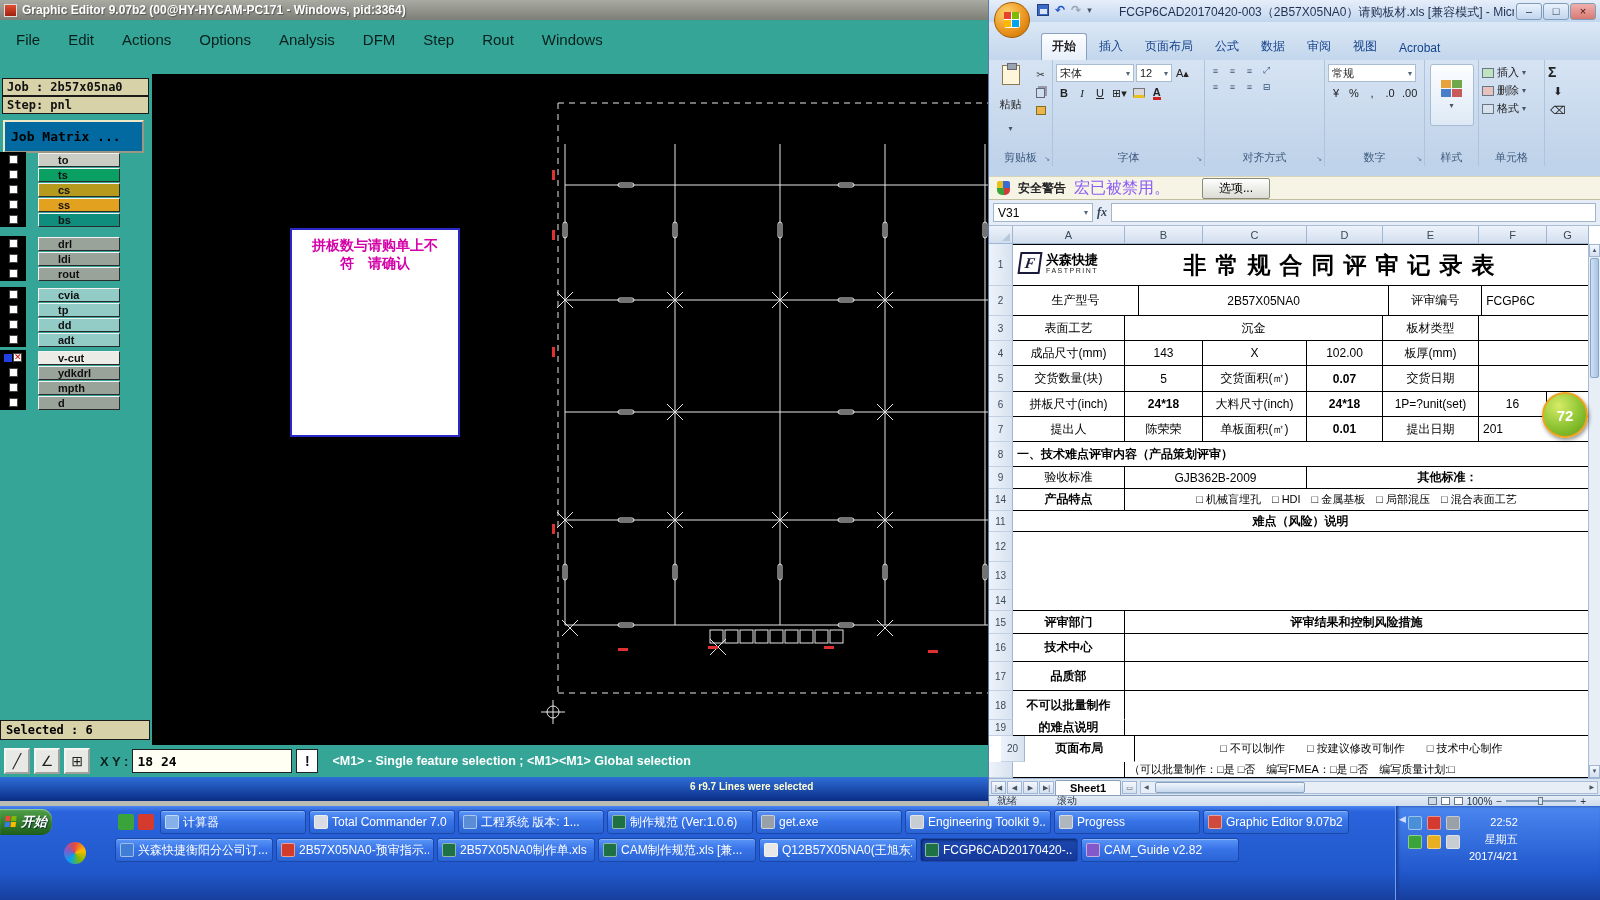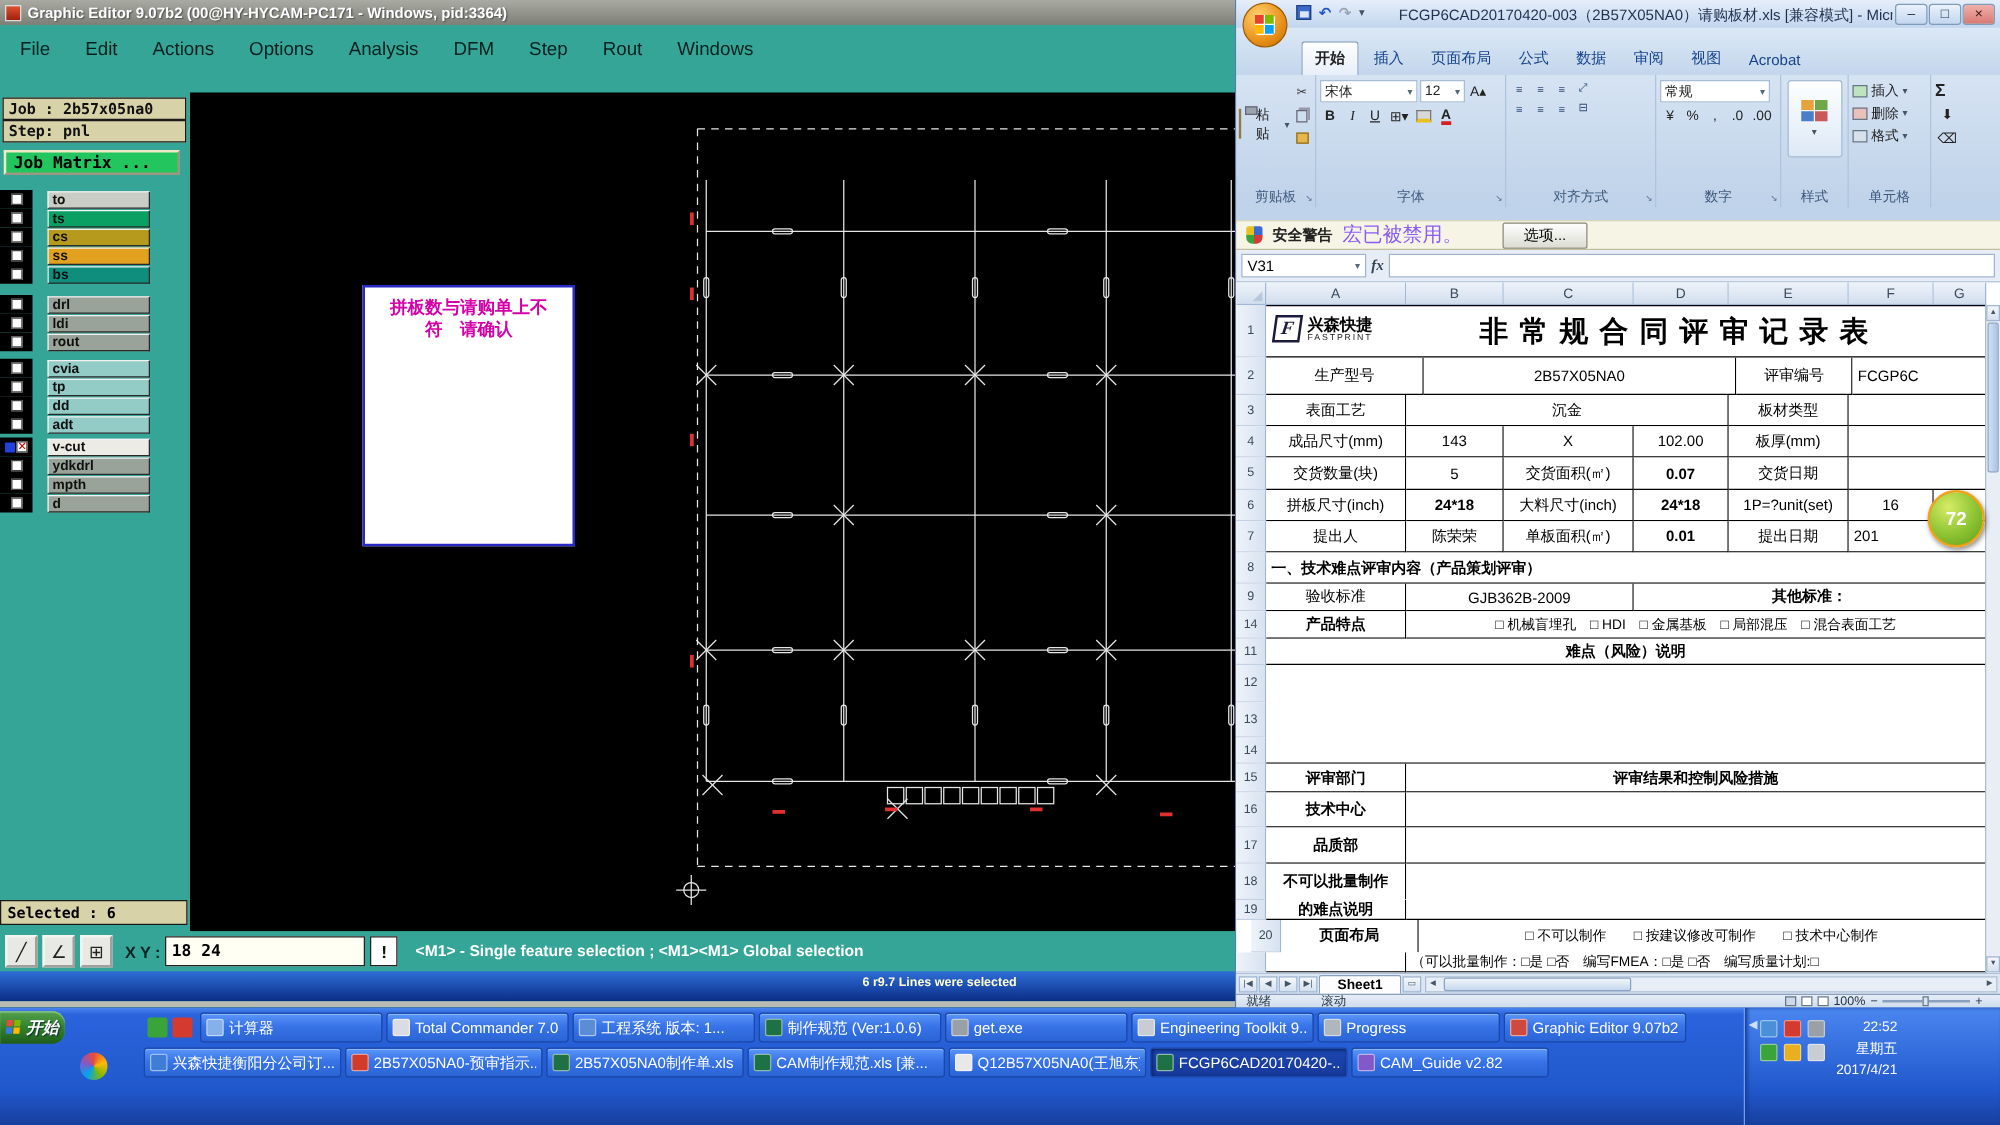--- a/index.html
+++ b/index.html
@@ -10,28 +10,28 @@
   
   #ge{position:absolute;left:0;top:0;width:988px;height:806px;background:#34a597;overflow:hidden}
   .ge-title{height:20px;background:linear-gradient(#a9aba3,#7d7f77);display:flex;align-items:center;gap:5px;padding-left:4px}
   .ge-appicon{width:13px;height:13px;background:linear-gradient(#e05030,#a02010);border:1px solid #ddd;flex:none}
   .ge-title-text{color:#fff;font-size:12px;font-weight:bold;white-space:nowrap;text-shadow:1px 1px 1px #555}
   .ge-menubar{height:38px;display:flex;align-items:center;padding-left:16px;gap:28px;font-size:15px;color:#07201d}
   .menu-item{cursor:default}
   .ge-body{position:absolute;top:58px;left:0;width:988px;height:687px;display:flex}
   .ge-sidebar{position:relative;width:152px;flex:none;height:100%}
   .ge-box{position:absolute;left:2px;width:147px;height:18px;background:#d8d2a8;border:1px solid #1a1a1a;font-family:"DejaVu Sans Mono","Liberation Mono",monospace;font-size:12px;font-weight:bold;color:#111;display:flex;align-items:center;padding-left:4px;white-space:nowrap}
-  .ge-matrix{position:absolute;left:3px;top:62px;width:141px;height:20px;background:#22c55e;border:2px outset #efe9c8;font-family:"DejaVu Sans Mono","Liberation Mono",monospace;font-size:13px;font-weight:bold;display:flex;align-items:center;padding-left:6px}
+  .ge-matrix{position:absolute;left:3px;top:62px;width:141px;height:33px;background:#0369a1;border:2px outset #efe9c8;font-family:"DejaVu Sans Mono","Liberation Mono",monospace;font-size:13px;font-weight:bold;display:flex;align-items:center;padding-left:6px}
   #layer-list{position:absolute;left:0;top:94px;width:152px}
   .layer-row{display:flex;align-items:center;height:15px}
   .chk-strip{width:26px;height:15px;background:#000;display:flex;align-items:center;justify-content:center;gap:1px;flex:none}
   .chk{width:9px;height:9px;background:#fff;border:1px solid #444;font-size:9px;line-height:7px;color:#d00000;font-weight:bold;text-align:center}
   .chk.on{color:#d00000}
   .work-ind{width:8px;height:8px;background:#2040e0;flex:none}
-  .layer-name{margin-left:12px;width:82px;height:14px;border-top:1px solid #f2f2f2;border-left:1px solid #f2f2f2;border-right:1px solid #2a2a2a;border-bottom:1px solid #2a2a2a;font-size:11px;font-weight:bold;color:#101010;padding-left:3px;line-height:12px}
+  .layer-name{margin-left:12px;width:82px;height:14px;border-top:1px solid #f2f2f2;border-left:1px solid #f2f2f2;border-right:1px solid #2a2a2a;border-bottom:1px solid #2a2a2a;font-size:11px;font-weight:bold;color:#101010;padding-left:19px;line-height:12px}
   .sel-box{position:absolute;left:0;top:662px;width:150px;height:20px;background:#d8d2a8;border:1px solid #1a1a1a;font-family:"DejaVu Sans Mono","Liberation Mono",monospace;font-size:12px;font-weight:bold;display:flex;align-items:center;padding-left:5px}
   .ge-canvasarea{position:relative;flex:1;height:100%;background:#34a597}
   .ge-canvas{position:absolute;left:0;top:16px;width:836px;height:671px;background:#000}
   .ge-popup{position:absolute;left:138px;top:154px;width:170px;height:209px;background:#fff;border:2px solid #2929c8;text-align:center;padding-top:6px;font-size:14px;font-weight:bold;color:#d400a8;line-height:18px}
   .ge-xyrow{position:absolute;left:0;top:745px;width:988px;height:32px;background:#34a597;display:flex;align-items:center;padding-left:4px;gap:4px}
   .ge-tool{width:26px;height:26px;background:#e8e8e4;border:2px outset #f4f4f0;font-size:14px;color:#222;display:flex;align-items:center;justify-content:center;flex:none}
   .xy-label{font-size:13px;font-weight:bold;color:#0a2220;margin-left:6px;white-space:nowrap}
   .xy-input{width:160px;height:24px;border:1px solid #222;background:#fffff4;font-family:"DejaVu Sans Mono","Liberation Mono",monospace;font-size:13px;font-weight:bold;padding-left:4px}
   .excl{width:22px;height:24px;background:#fff;border:1px solid #222;font-weight:bold;font-size:14px;color:#111}
   .ge-hint{margin-left:10px;color:#fff;font-size:12.5px;font-weight:bold;white-space:nowrap}
@@ -57,21 +57,21 @@
   .winbtn.close{background:linear-gradient(#f0b0ac,#d87a72);color:#401010}
   .xl-tabstrip{height:38px;background:linear-gradient(#dbe8f6,#c3d6ec);display:flex;align-items:flex-end;padding-left:52px;flex:none}
   #xl-tabs{display:flex;align-items:flex-end;gap:2px}
   .xl-tab{padding:4px 10px 5px;font-size:12px;color:#15428b;white-space:nowrap}
   .xl-tab.active{background:linear-gradient(#fdfeff,#e7eff9);border:1px solid #8ba0bc;border-bottom:none;border-radius:3px 3px 0 0;color:#222;font-weight:bold}
   .xl-ribbon{height:106px;background:linear-gradient(#d6e3f3,#bed2e9);display:flex;flex:none;overflow:hidden}
   .rgrp{position:relative;border-right:1px solid #aec3dc;display:flex;flex-direction:column;flex:none}
   .rbody{flex:1;display:flex;padding:4px 3px 0;gap:3px}
   .rlabel{height:16px;text-align:center;font-size:11px;color:#3e5a7e;position:relative;white-space:nowrap}
   .launcher{position:absolute;right:2px;bottom:3px;font-size:7px;color:#5a7396}
-  .paste-btn{width:38px;height:70px;border:1px solid transparent;border-radius:3px;display:flex;flex-direction:row;align-items:center;justify-content:center;gap:12px;font-size:11px;color:#222}
+  .paste-btn{width:38px;height:70px;border:1px solid transparent;border-radius:3px;display:flex;flex-direction:column;align-items:center;justify-content:center;gap:12px;font-size:11px;color:#222}
   .clip-icon{width:18px;height:24px;background:#fdf6dc;border:1px solid #8a7c50;position:relative}
   .clip-icon:after{content:"";position:absolute;left:4px;top:-3px;width:8px;height:5px;background:#9aa4ae;border:1px solid #667}
   .tinydrop{font-size:8px;color:#456}
   .mini-col{display:flex;flex-direction:column;gap:3px;padding-top:3px}
   .mini{width:17px;height:15px;border:1px solid transparent;border-radius:2px;font-size:10px;display:flex;align-items:center;justify-content:center;color:#333}
   .mini-copy{width:9px;height:10px;border:1px solid #667;box-shadow:2px -2px 0 -0px #99a}
   .mini-paint{width:10px;height:9px;background:#e8b64c;border:1px solid #8a6c20}
   .frow{display:flex;gap:2px;align-items:center}
   .fcol{display:flex;flex-direction:column;gap:3px}
   .combo{background:#fff;border:1px solid #a8bcd4;height:18px;font-size:11px;display:flex;align-items:center;justify-content:space-between;padding:0 3px;color:#222}

